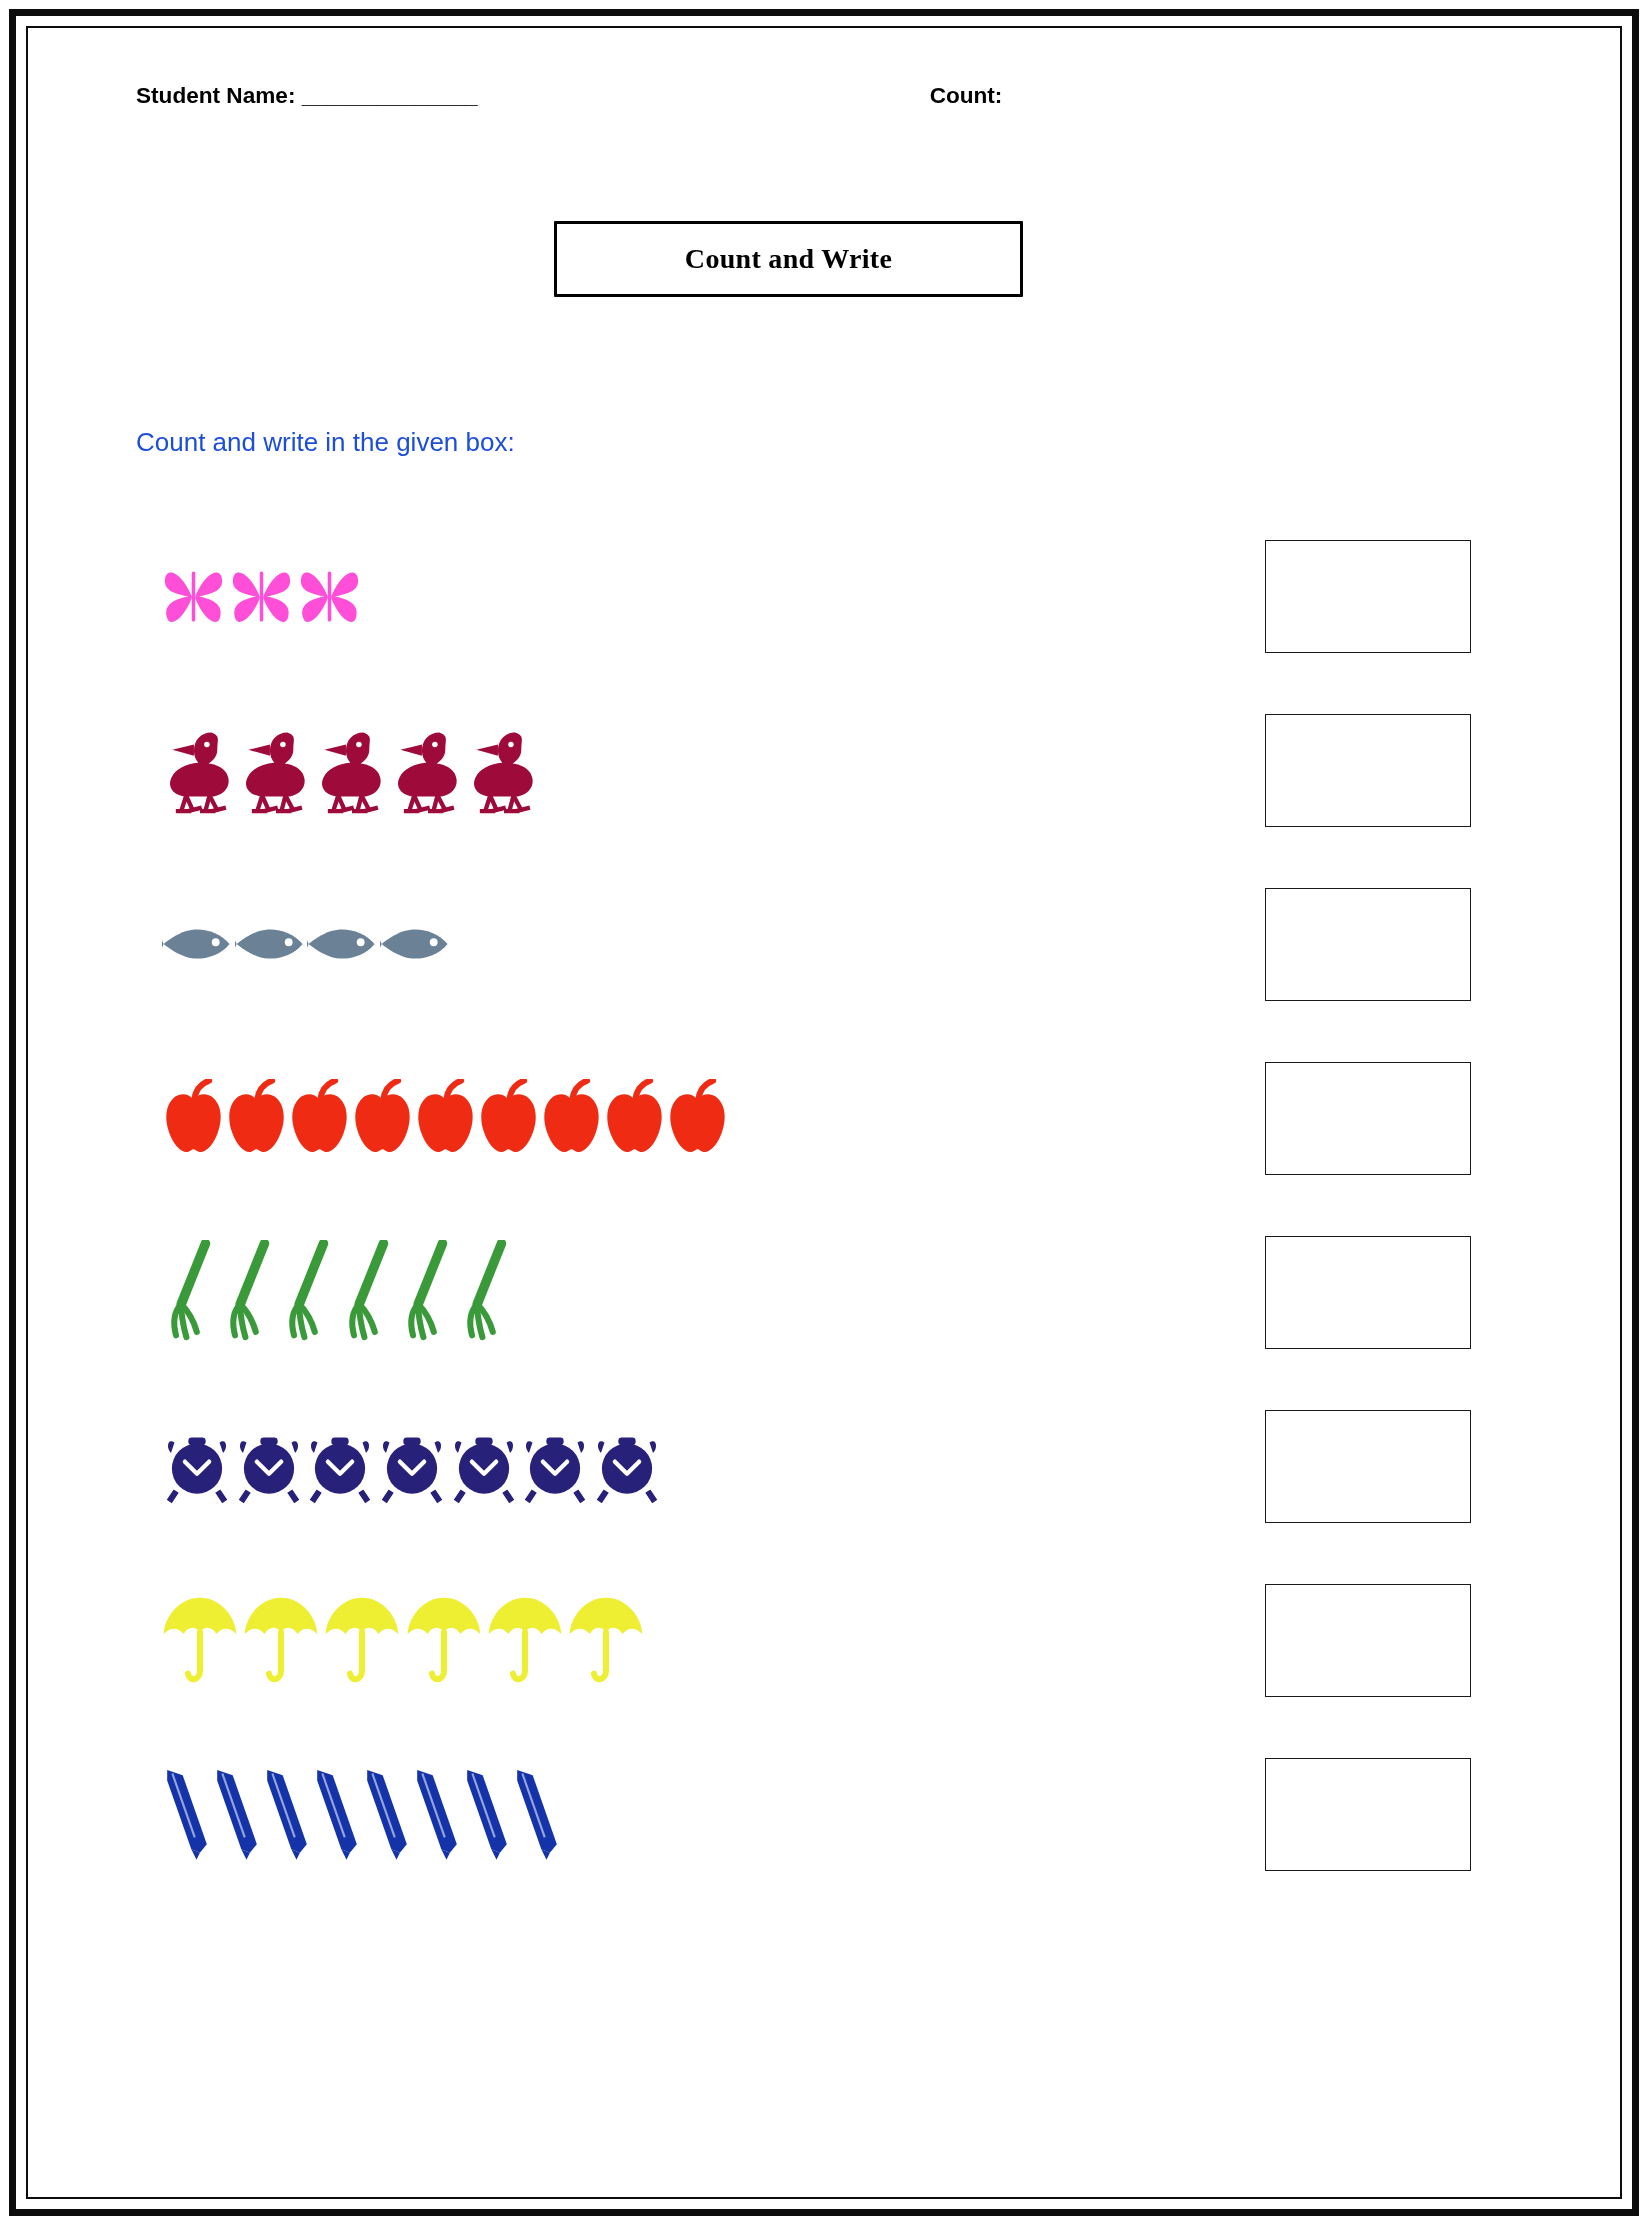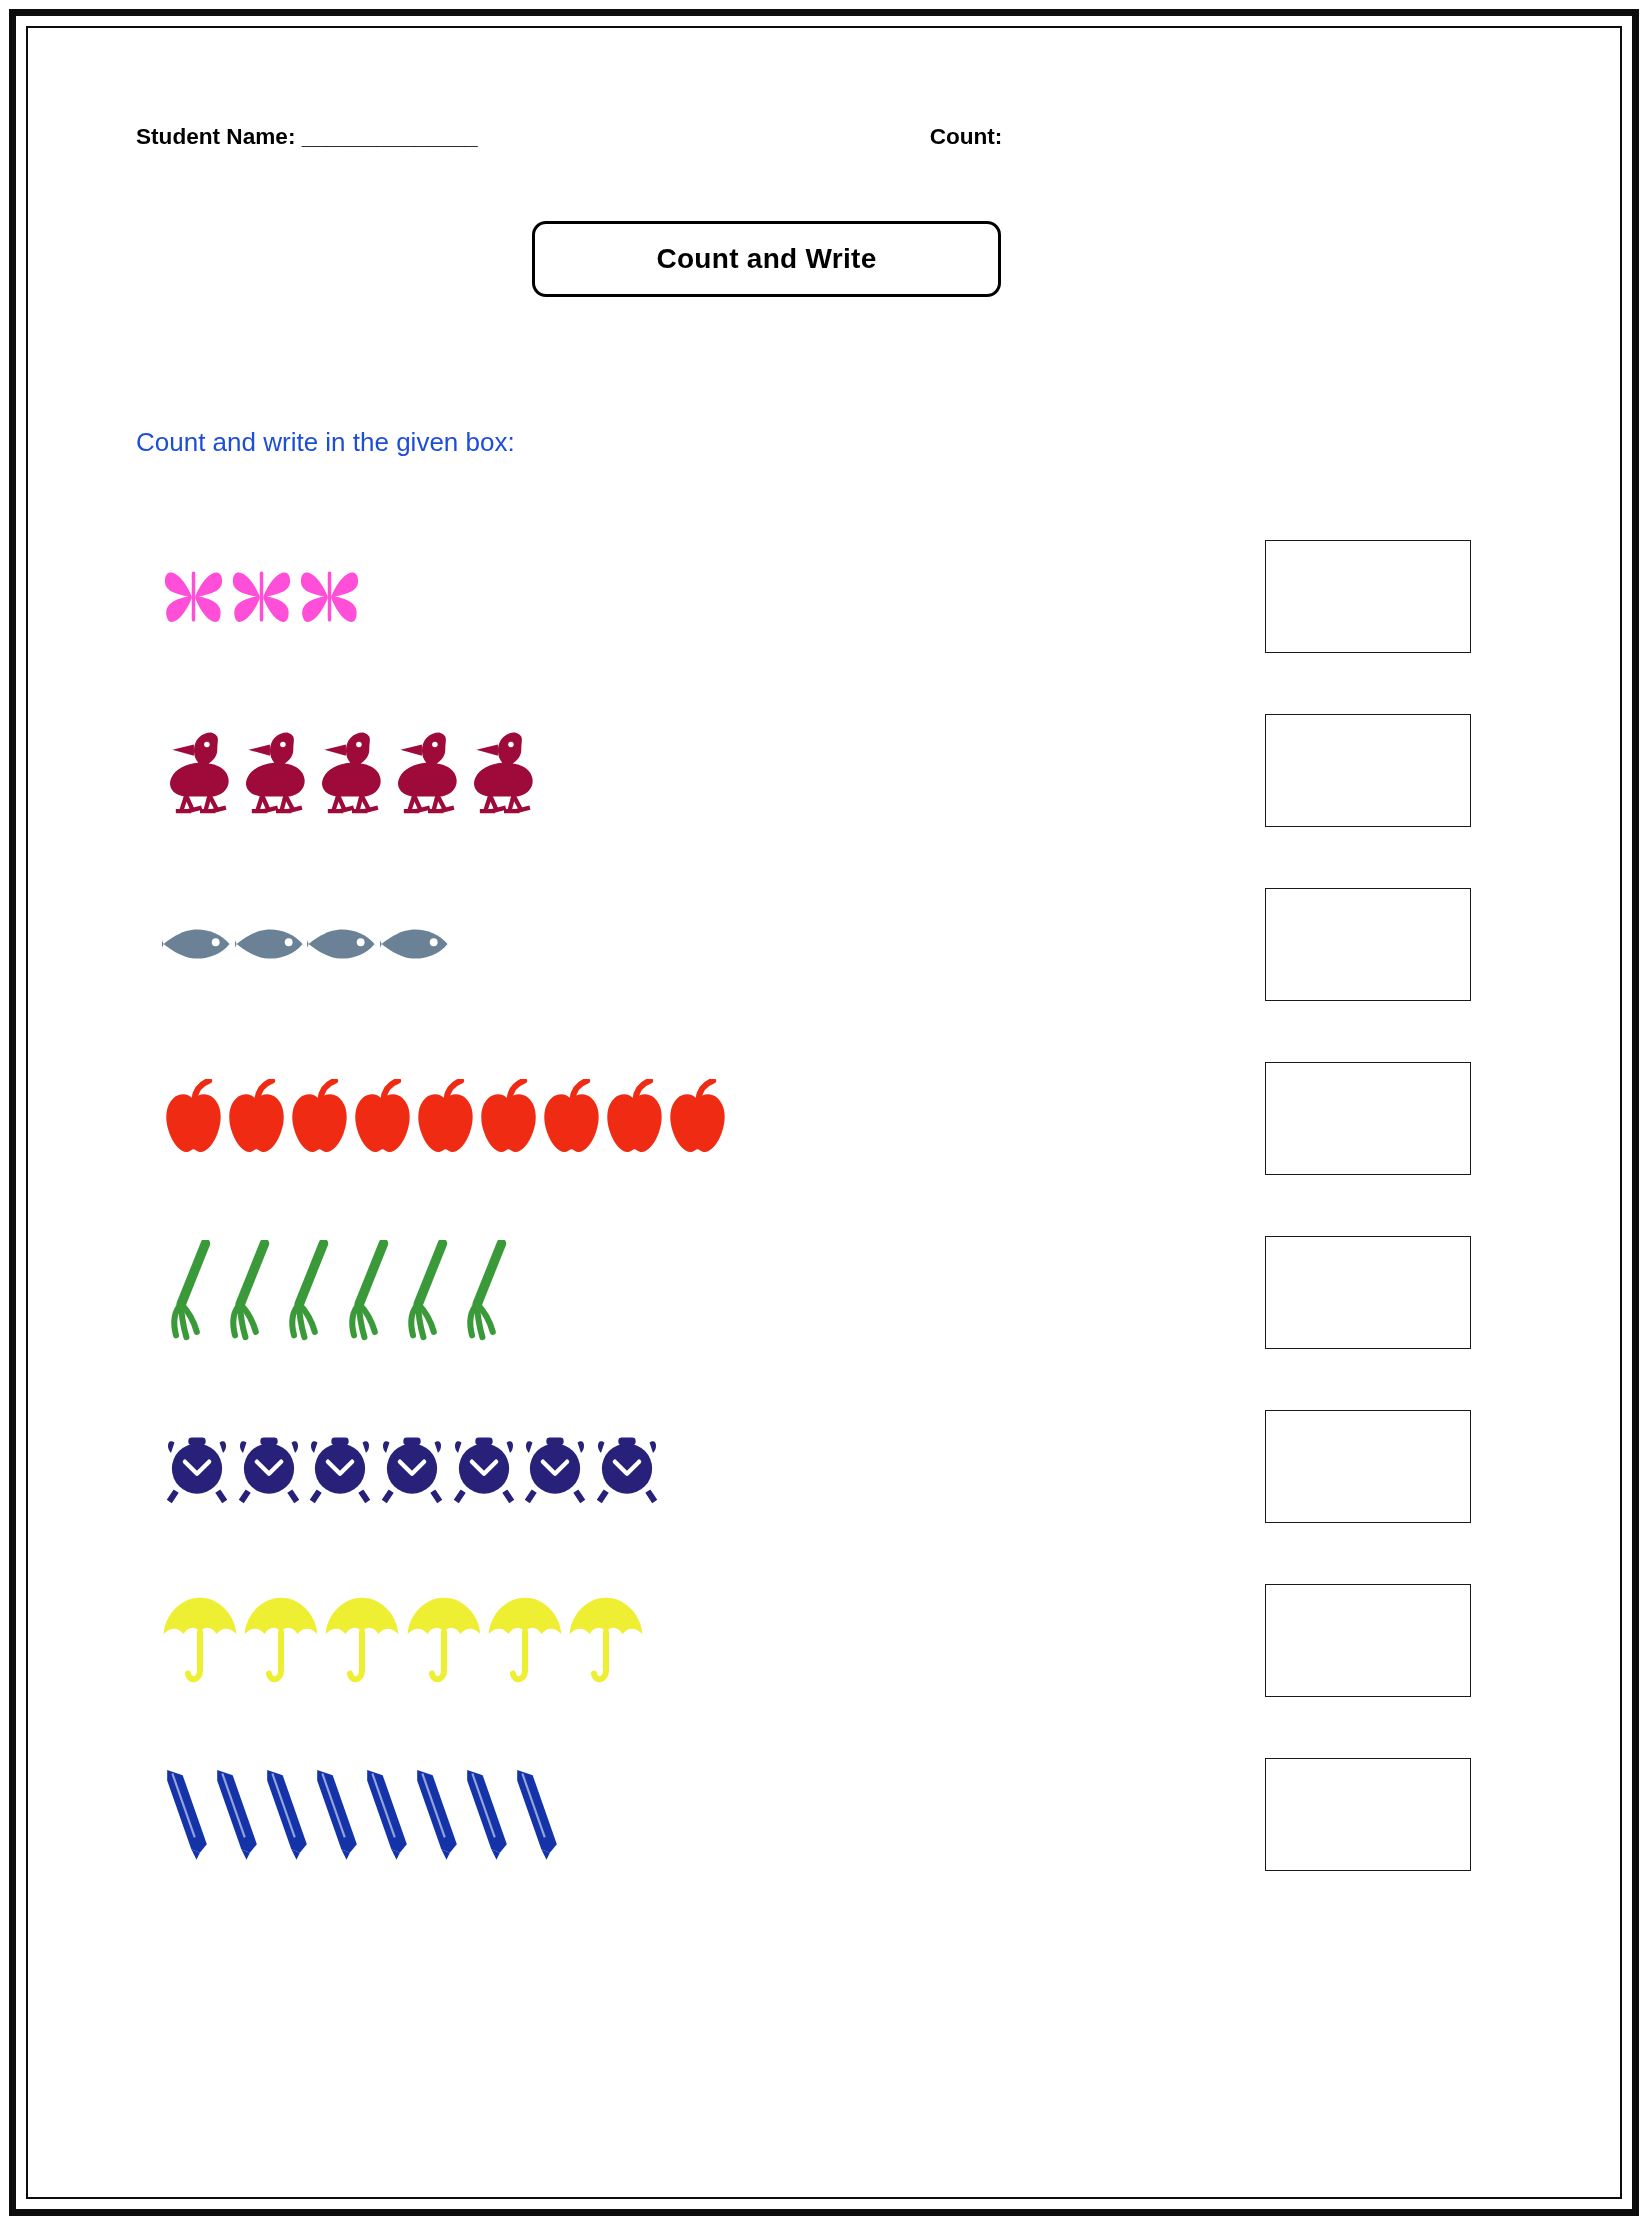--- a/index.html
+++ b/index.html
@@ -48,49 +48,49 @@
   }
 
   
   .header-row {
     position: absolute;
     top: 43px;
     left: 96px;
     right: 78px;
     display: flex;
     align-items: flex-start;
-    margin-top: 41px;
   }
   .student-name {
     font-size: 22.6px;
     font-weight: bold;
     color: #000;
     white-space: nowrap;
   }
   .score {
     font-size: 22.6px;
     font-weight: bold;
     color: #000;
     margin-left: 452px;
     white-space: nowrap;
   }
 
   
   .title-box {
     position: absolute;
     top: 181px;
-    left: 492px;
+    left: 514px;
     width: 469px;
     height: 76px;
     border: 3.5px solid #000;
-    border-radius: 14px;
+    border-radius: 1px;
     display: flex;
     align-items: center;
     justify-content: center;
     box-sizing: border-box;
+    font-family: Liberation Serif, serif;
   }
   .title-text {
     font-size: 28px;
     font-weight: bold;
     color: #000;
     letter-spacing: 0.3px;
   }
 
   
   .instruction {

